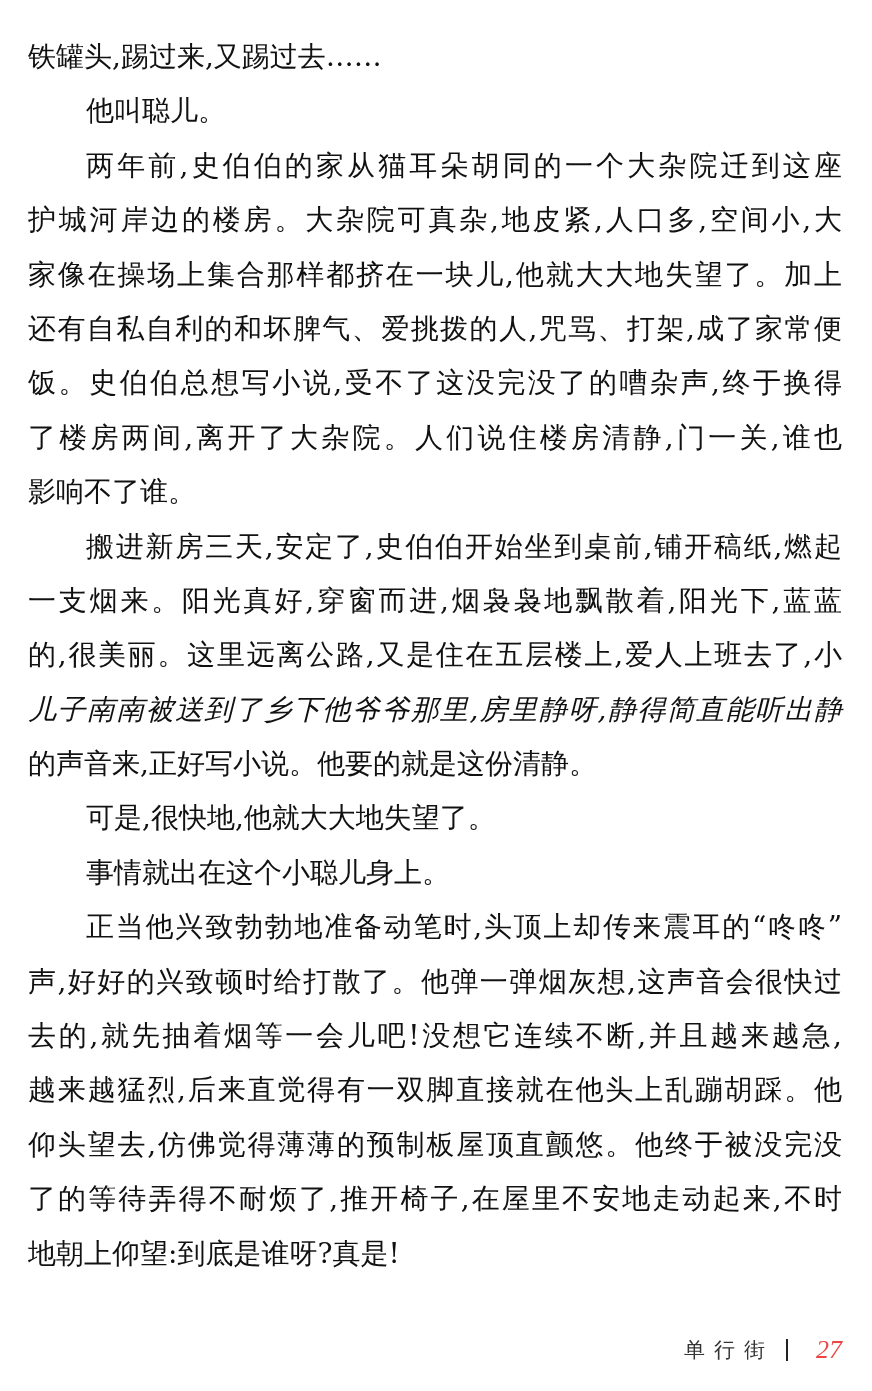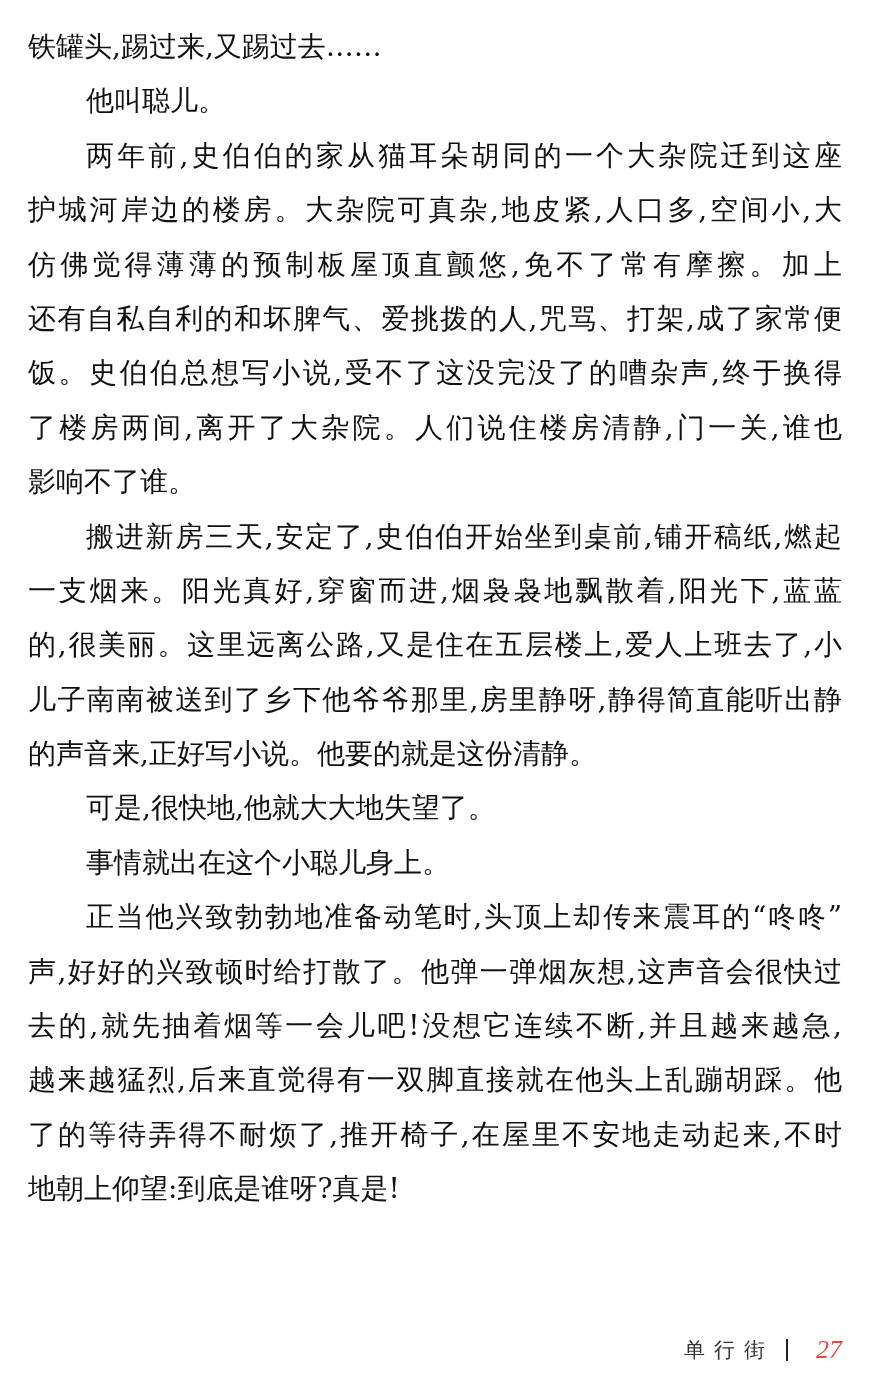--- a/index.html
+++ b/index.html
@@ -10,21 +10,21 @@
     body {
       width: 872px;
       height: 1391px;
       position: relative;
       overflow: hidden;
       color: #111111;
     }
     .page-body {
       position: absolute;
       left: 28px;
-      top: 20px;
+      top: 30px;
       width: 814px;
       font-family: "DejaVu Serif", "Liberation Serif", serif;
       font-size: 28px;
       line-height: 54.4px;
     }
     .line {
       display: block;
       white-space: nowrap;
       text-align-last: justify;
       text-align: justify;
@@ -65,36 +65,37 @@
     }
   </style>
 </head>
 <body>
 
 <div class="page-body" id="page-body">
     <span class="line last" style="width: 814px;">铁罐头,踢过来,又踢过去……</span>
     <span class="line last" style="padding-left: 58px; width: 756px;">他叫聪儿。</span>
     <span class="line" style="padding-left: 58px; width: 756px;">两年前,史伯伯的家从猫耳朵胡同的一个大杂院迁到这座</span>
     <span class="line" style="width: 814px;">护城河岸边的楼房。大杂院可真杂,地皮紧,人口多,空间小,大</span>
-    <span class="line" style="width: 814px;">仿佛觉得薄薄的预制板屋顶直颤悠,免不了常有摩擦。加上</span>
+    <span class="line" style="width: 814px;">家像在操场上集合那样都挤在一块儿,他就大大地失望了。加上</span>
     <span class="line" style="width: 814px;">还有自私自利的和坏脾气、爱挑拨的人,咒骂、打架,成了家常便</span>
     <span class="line" style="width: 814px;">饭。史伯伯总想写小说,受不了这没完没了的嘈杂声,终于换得</span>
     <span class="line" style="width: 814px;">了楼房两间,离开了大杂院。人们说住楼房清静,门一关,谁也</span>
     <span class="line last" style="width: 814px;">影响不了谁。</span>
     <span class="line" style="padding-left: 58px; width: 756px;">搬进新房三天,安定了,史伯伯开始坐到桌前,铺开稿纸,燃起</span>
     <span class="line" style="width: 814px;">一支烟来。阳光真好,穿窗而进,烟袅袅地飘散着,阳光下,蓝蓝</span>
     <span class="line" style="width: 814px;">的,很美丽。这里远离公路,又是住在五层楼上,爱人上班去了,小</span>
-    <span class="line" style="width: 814px;">儿子南南被送到了乡下他爷爷那里,房里静呀,静得简直能听出静</span>
+    <span class="line" style="width: 814px; font-style: italic;">儿子南南被送到了乡下他爷爷那里,房里静呀,静得简直能听出静</span>
     <span class="line last" style="width: 814px;">的声音来,正好写小说。他要的就是这份清静。</span>
     <span class="line last" style="padding-left: 58px; width: 756px;">可是,很快地,他就大大地失望了。</span>
     <span class="line last" style="padding-left: 58px; width: 756px;">事情就出在这个小聪儿身上。</span>
     <span class="line" style="padding-left: 58px; width: 756px;">正当他兴致勃勃地准备动笔时,头顶上却传来震耳的“咚咚”</span>
     <span class="line" style="width: 814px;">声,好好的兴致顿时给打散了。他弹一弹烟灰想,这声音会很快过</span>
     <span class="line" style="width: 814px;">去的,就先抽着烟等一会儿吧!没想它连续不断,并且越来越急,</span>
     <span class="line" style="width: 814px;">越来越猛烈,后来直觉得有一双脚直接就在他头上乱蹦胡踩。他</span>
+    <span class="line" style="width: 814px;">仰头望去,仿佛觉得薄薄的预制板屋顶直颤悠。他终于被没完没</span>
     <span class="line" style="width: 814px;">了的等待弄得不耐烦了,推开椅子,在屋里不安地走动起来,不时</span>
     <span class="line last" style="width: 814px;">地朝上仰望:到底是谁呀?真是!</span>
   </div>
 
 <div class="footer">
   <span class="book-title">单行街</span>
   <span class="divider"></span>
   <span class="page-number">27</span>
 </div>
 

